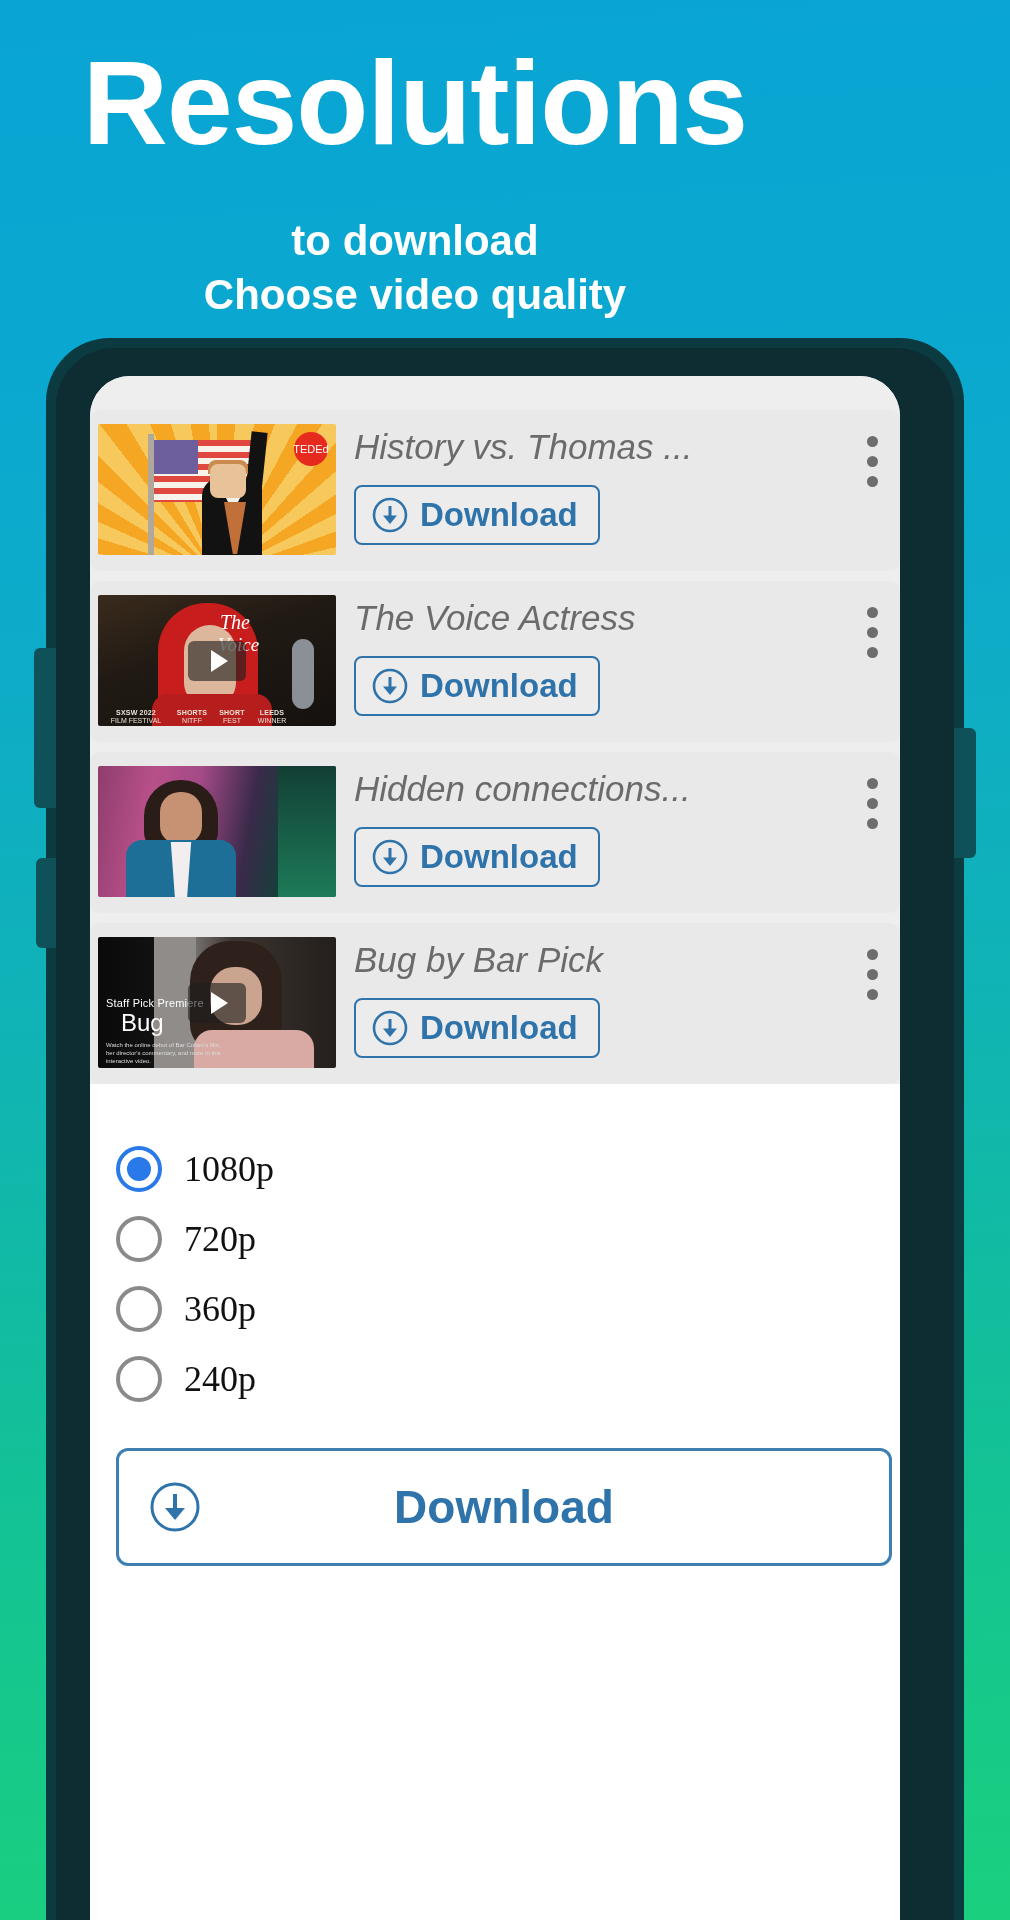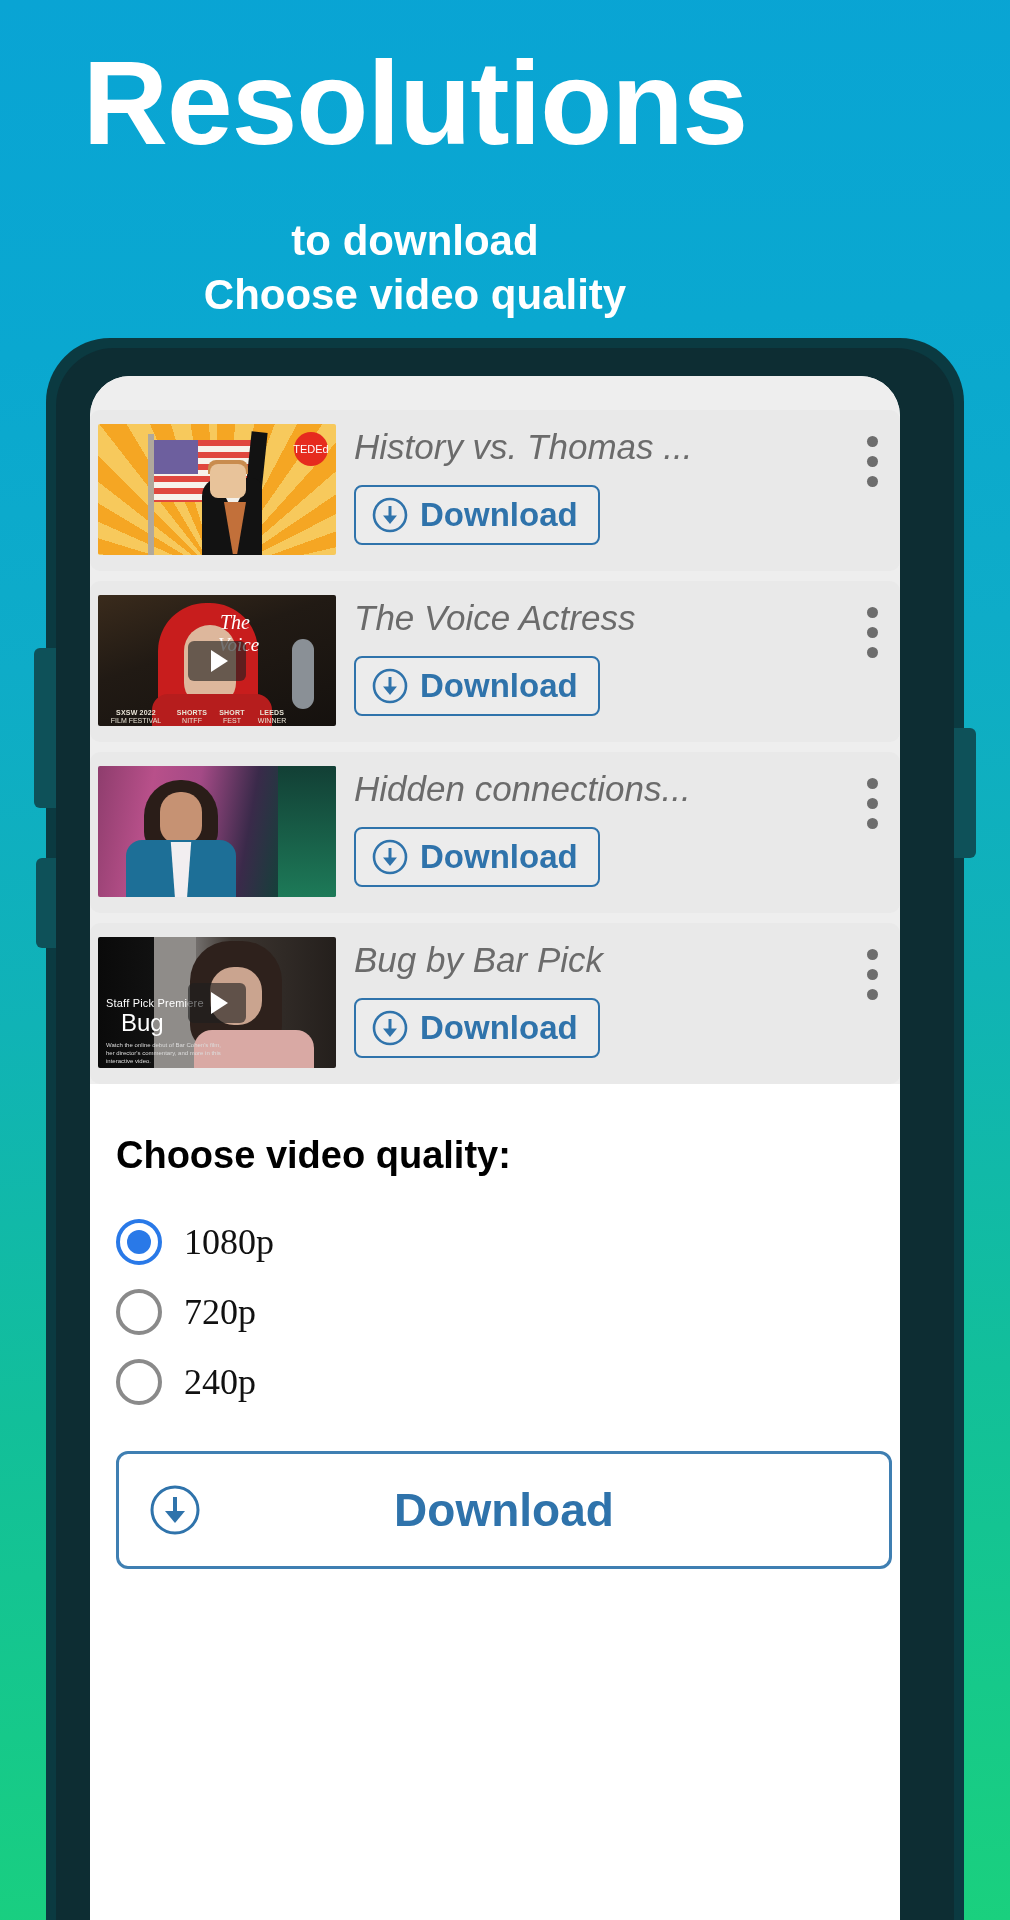--- a/index.html
+++ b/index.html
@@ -322,29 +322,32 @@
         </div>
         <div class="kebab">
             <i></i>
             <i></i>
             <i></i>
           </div>
       </div>
     </div>
 
     <div class="quality">
-      <div class="q-head">Choose video quality:</div>
 
       <div class="q-opt">
         <span class="radio on"></span>
         <span class="q-label">1080p</span>
       </div>
       <div class="q-opt">
         <span class="radio"></span>
         <span class="q-label">720p</span>
+      </div>
+      <div class="q-opt">
+        <span class="radio"></span>
+        <span class="q-label">360p</span>
       </div>
       <div class="q-opt">
         <span class="radio"></span>
         <span class="q-label">240p</span>
       </div>
 
       <div class="main-dl">
         <span class="m-icon">
           <svg viewBox="0 0 52 52" width="52" height="52">
             <circle cx="26" cy="26" r="23" fill="none" stroke="#2f73ab" stroke-width="3"></circle>

